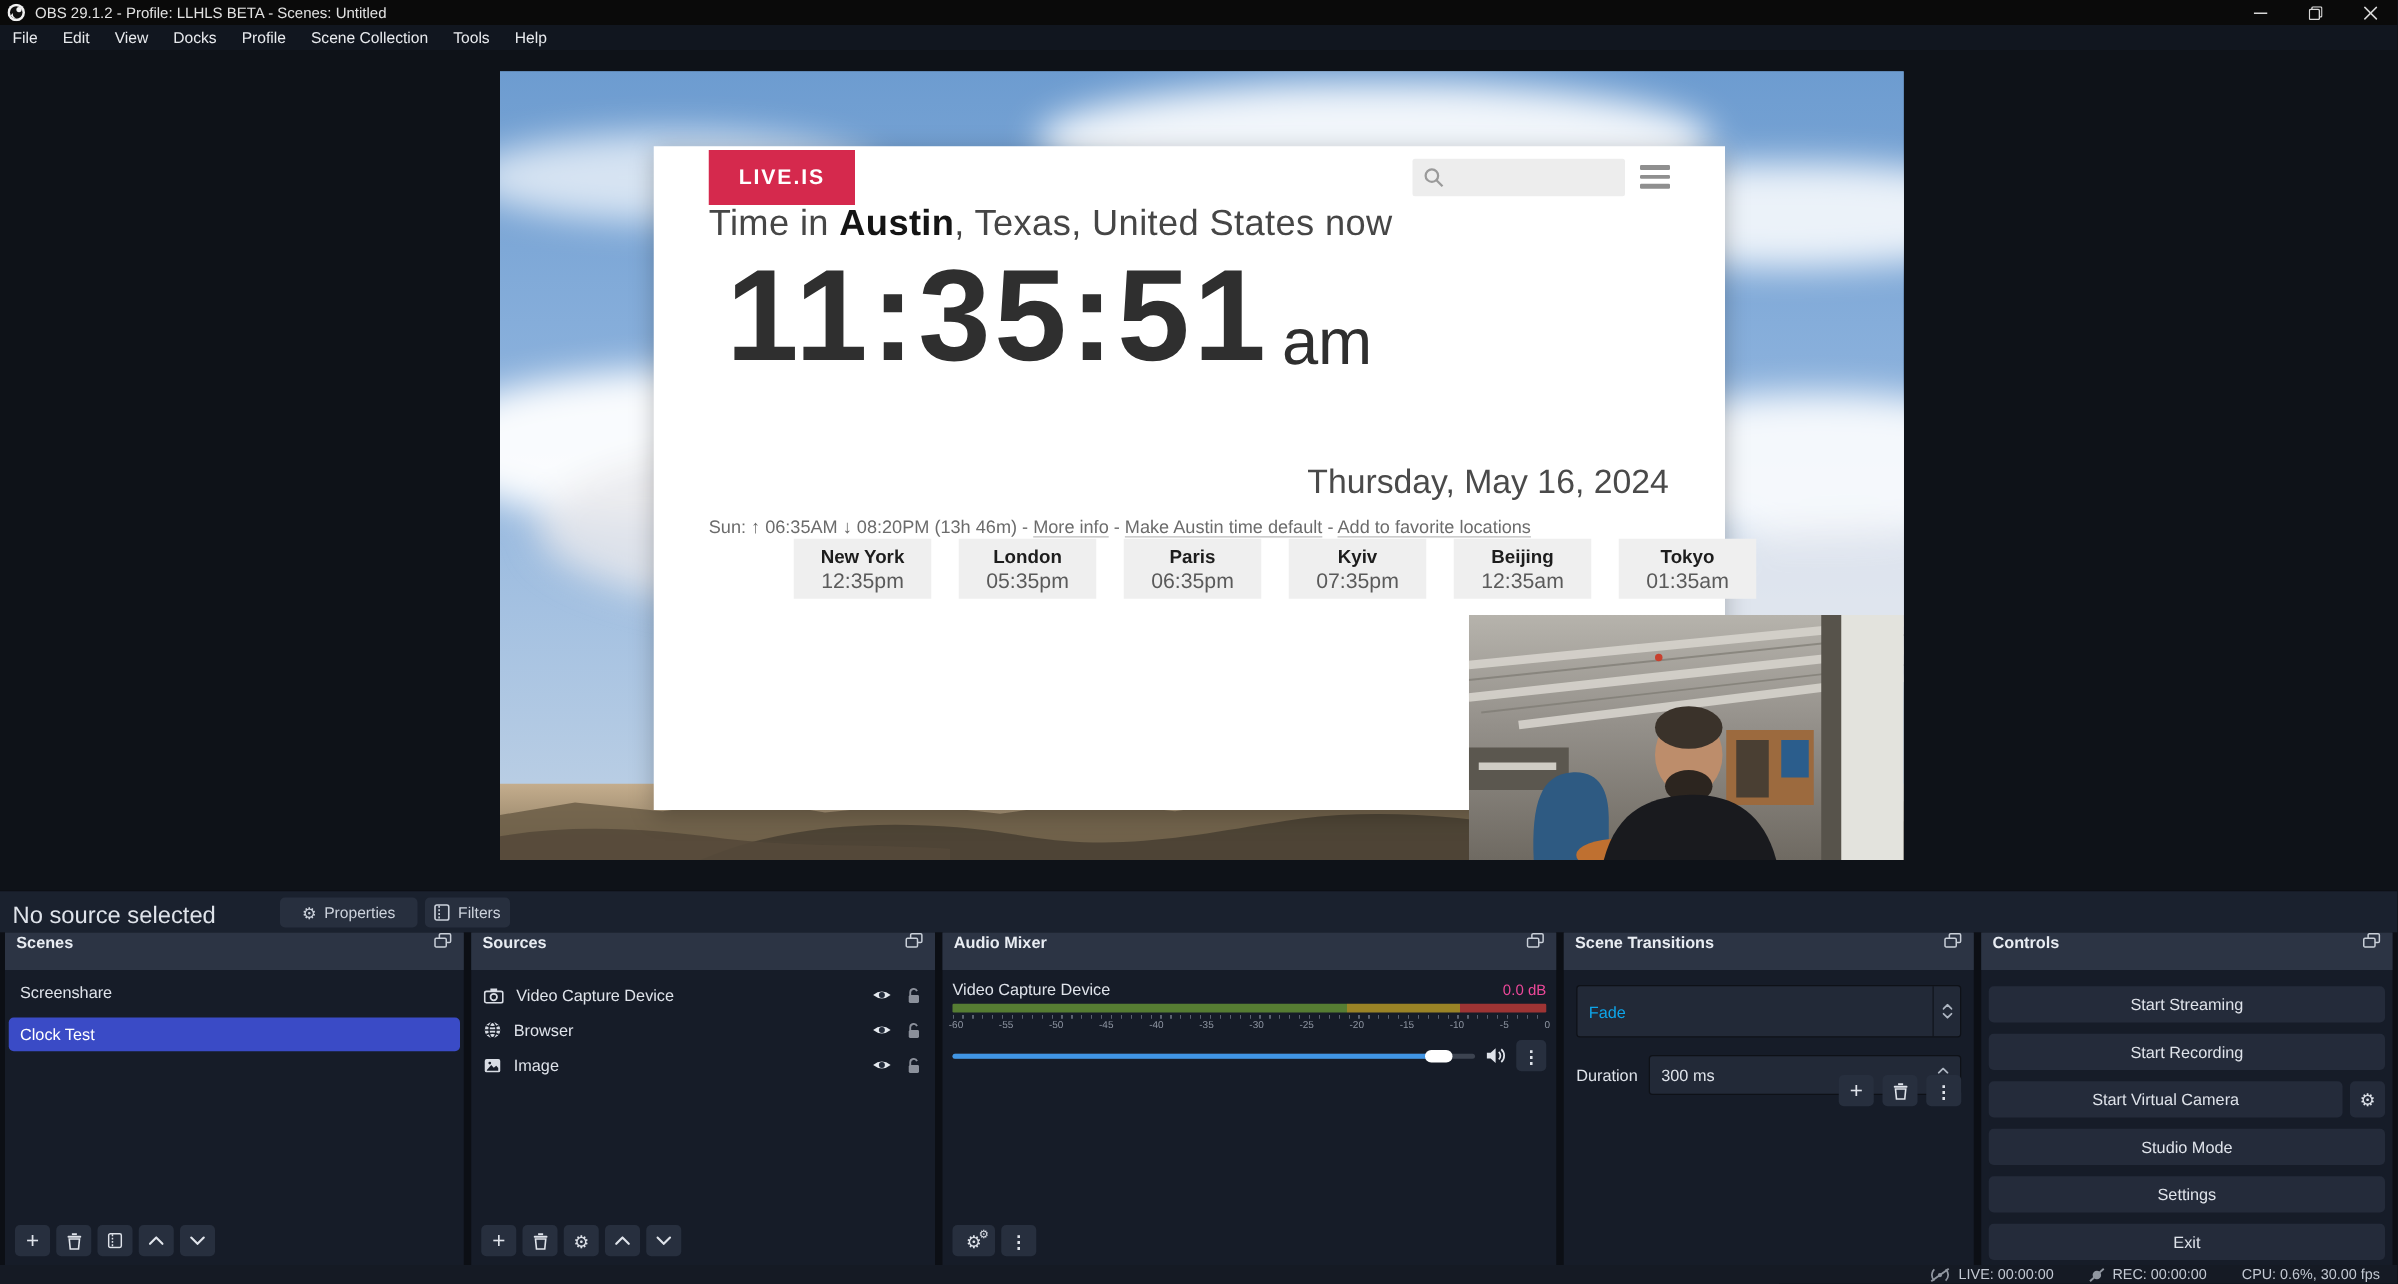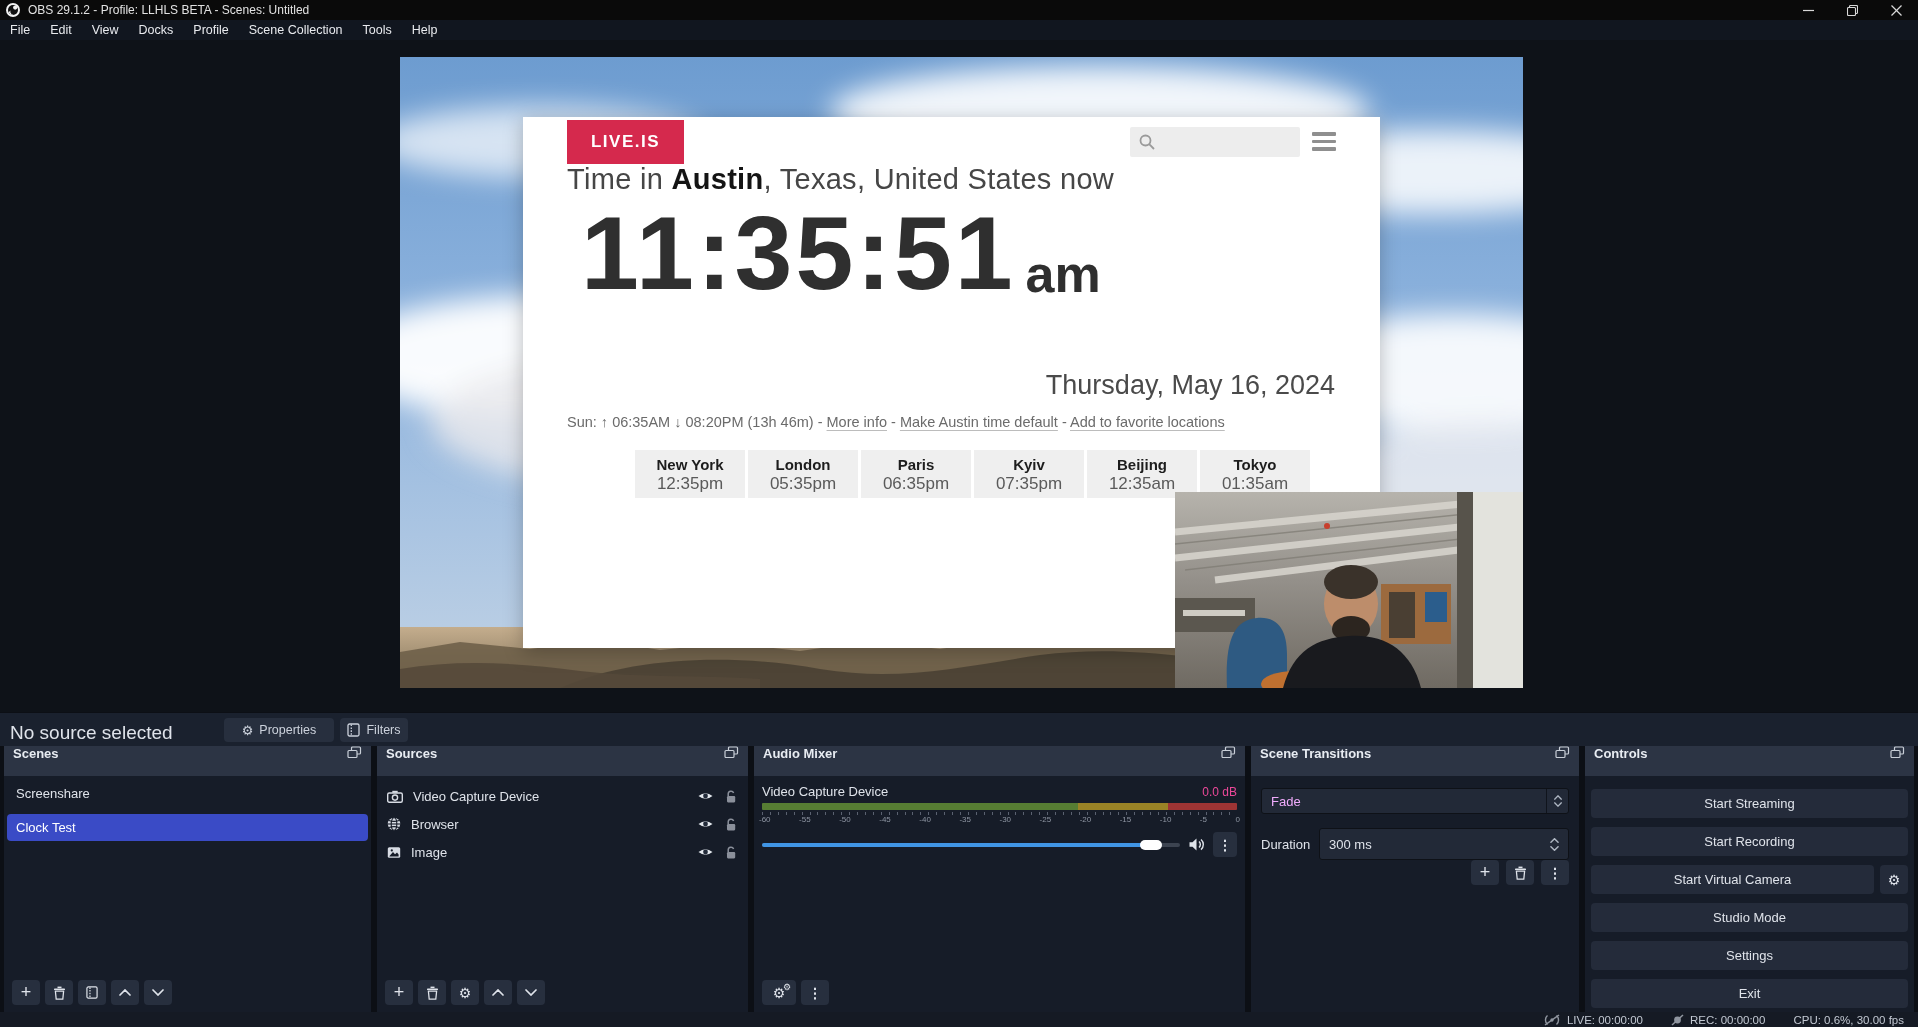--- a/index.html
+++ b/index.html
@@ -27,25 +27,25 @@
 
   
   .timeis-logo{position:absolute;left:44px;top:3px;width:117px;height:44px;background:#d5294d;color:#fff;font-weight:700;font-size:17px;letter-spacing:1.5px;display:flex;align-items:center;justify-content:center}
   .search{position:absolute;left:607px;top:10px;width:170px;height:30px;background:#ededed;border-radius:2px;display:flex;align-items:center;padding-left:8px}
   .burger{position:absolute;left:789px;top:15px;width:24px}
   .burger div{height:3.5px;background:#8f8f8f;margin-bottom:4px;border-radius:1px}
   .heading{position:absolute;left:44px;top:46px;font-size:29px;color:#464646;letter-spacing:.3px;white-space:nowrap}
   .heading b{color:#141414;font-weight:800}
   .clockrow{position:absolute;left:58px;top:84px;display:flex;align-items:flex-end;color:#2f2f2f}
   .clock-time{font-size:104px;font-weight:800;line-height:1;letter-spacing:3px}
-  .clock-ampm{font-size:52px;font-weight:700;line-height:1;margin-left:10px;padding-bottom:5px}
+  .clock-ampm{font-size:52px;font-weight:400;line-height:1;margin-left:10px;padding-bottom:5px}
   .dateline{position:absolute;right:45px;top:253px;font-size:27px;color:#4a4a4a;white-space:nowrap}
   .sunline{position:absolute;left:44px;top:297px;font-size:14.5px;color:#6b6b6b;white-space:nowrap}
   .sunline a{color:#6b6b6b;text-decoration:underline;text-decoration-color:#bcbcbc;text-underline-offset:3px}
-  .cities{position:absolute;left:112px;top:333px;display:flex;gap:3px}
+  .cities{position:absolute;left:112px;top:314px;display:flex;gap:22px}
   .city{width:110px;height:48px;background:#efefef;text-align:center;padding-top:6px}
   .city-name{font-size:15px;font-weight:800;color:#1d1d1d}
   .city-time{font-size:17px;color:#5a5a5a;margin-top:1px}
 
   
   .srcbar{position:absolute;left:0;top:712px;width:1918px;height:34px;background:#1a212e;border-top:1px solid #0c0f15}
   .srcbar-status{position:absolute;left:10px;top:9px;font-size:19px;color:#dfe3ea}
   .btn{background:#272f3e;border-radius:4px;color:#ccd2dc;font-size:12.5px;display:flex;align-items:center;justify-content:center;gap:6px}
   .properties-btn{position:absolute;left:224px;top:5px;width:110px;height:24px}
   .filters-btn{position:absolute;left:340px;top:5px;width:68px;height:24px}
@@ -83,21 +83,21 @@
   .meter{margin:0 8px;height:7px;border-radius:1px;
     background:linear-gradient(to right,#567d33 0%,#567d33 66.5%,#9a8326 66.5%,#9a8326 85.5%,#9e3434 85.5%,#9e3434 100%)}
   .tickmarks{margin:2px 8px 0;height:3px;background:repeating-linear-gradient(to right,#5a6170 0 1px,transparent 1px 7.92px)}
   .ticklabels{margin:0 5px;display:flex;justify-content:space-between;font-size:8px;color:#8e95a2}
   .slider-row{display:flex;align-items:center;margin:8px 8px 0;gap:8px}
   .slider-track{flex:1;height:4px;background:#3c4350;border-radius:2px;position:relative}
   .slider-fill{position:absolute;left:0;top:0;height:4px;width:93%;background:#4095e5;border-radius:2px}
   .slider-handle{position:absolute;left:93%;top:50%;transform:translate(-50%,-50%);width:22px;height:10px;background:#fff;border-radius:5px}
 
   
-  .combo{margin:12px 10px 0;height:26px;background:#222937;border:1px solid #0e1117;border-radius:3px;display:flex;align-items:center;font-size:13px;color:#f0abfc}
+  .combo{margin:12px 10px 0;height:42px;background:#222937;border:1px solid #0e1117;border-radius:3px;display:flex;align-items:center;font-size:13px;color:#0ea5e9}
   .combo-label{flex:1;padding-left:9px}
   .combo-arrows{width:22px;height:100%;border-left:1px solid #10141c;display:flex;flex-direction:column;align-items:center;justify-content:center;gap:2px;color:#aeb6c2}
   .duration-row{margin:14px 10px 0;display:flex;align-items:center;font-size:13px;color:#dfe3ea}
   .duration-label{width:58px}
   .spinbox{flex:1;height:32px;background:#222937;border:1px solid #0e1117;border-radius:3px;display:flex;align-items:center}
   .spin-value{flex:1;padding-left:9px}
   .spin-arrows{width:20px;display:flex;flex-direction:column;gap:3px;align-items:center;margin-right:4px;color:#aeb6c2}
   .trans-actions{position:absolute;right:10px;top:114px;display:flex;gap:7px}
 
   

